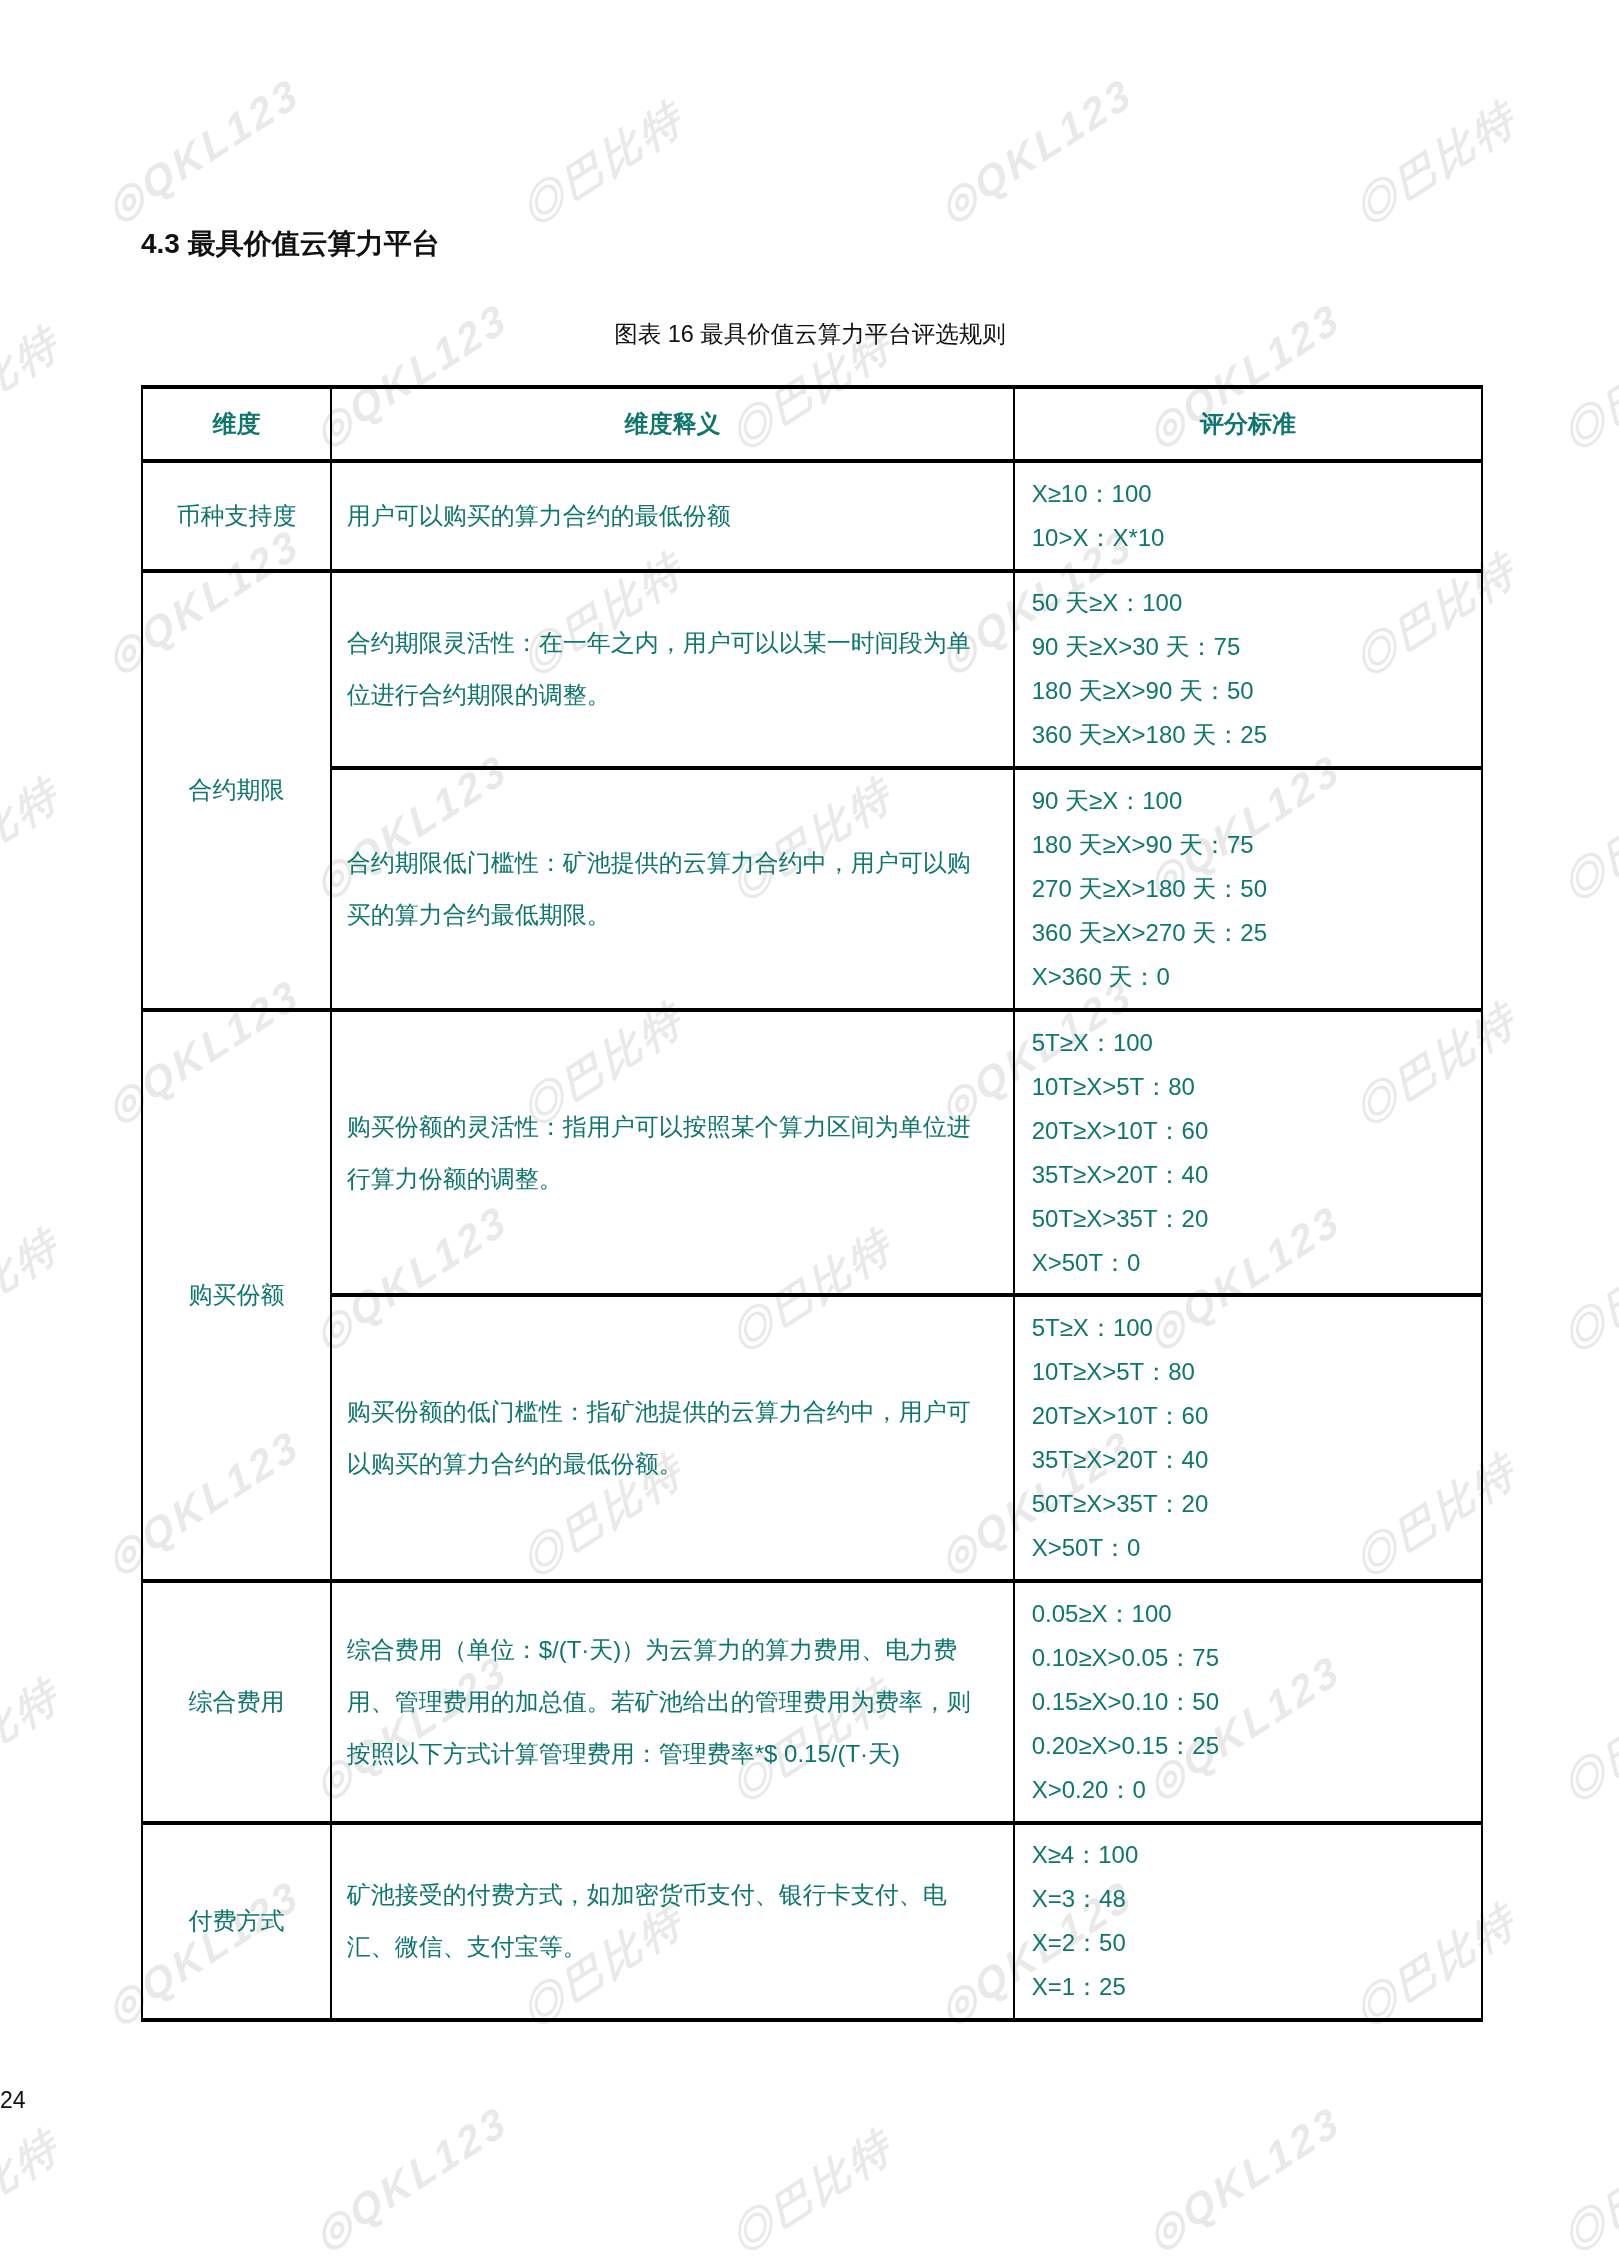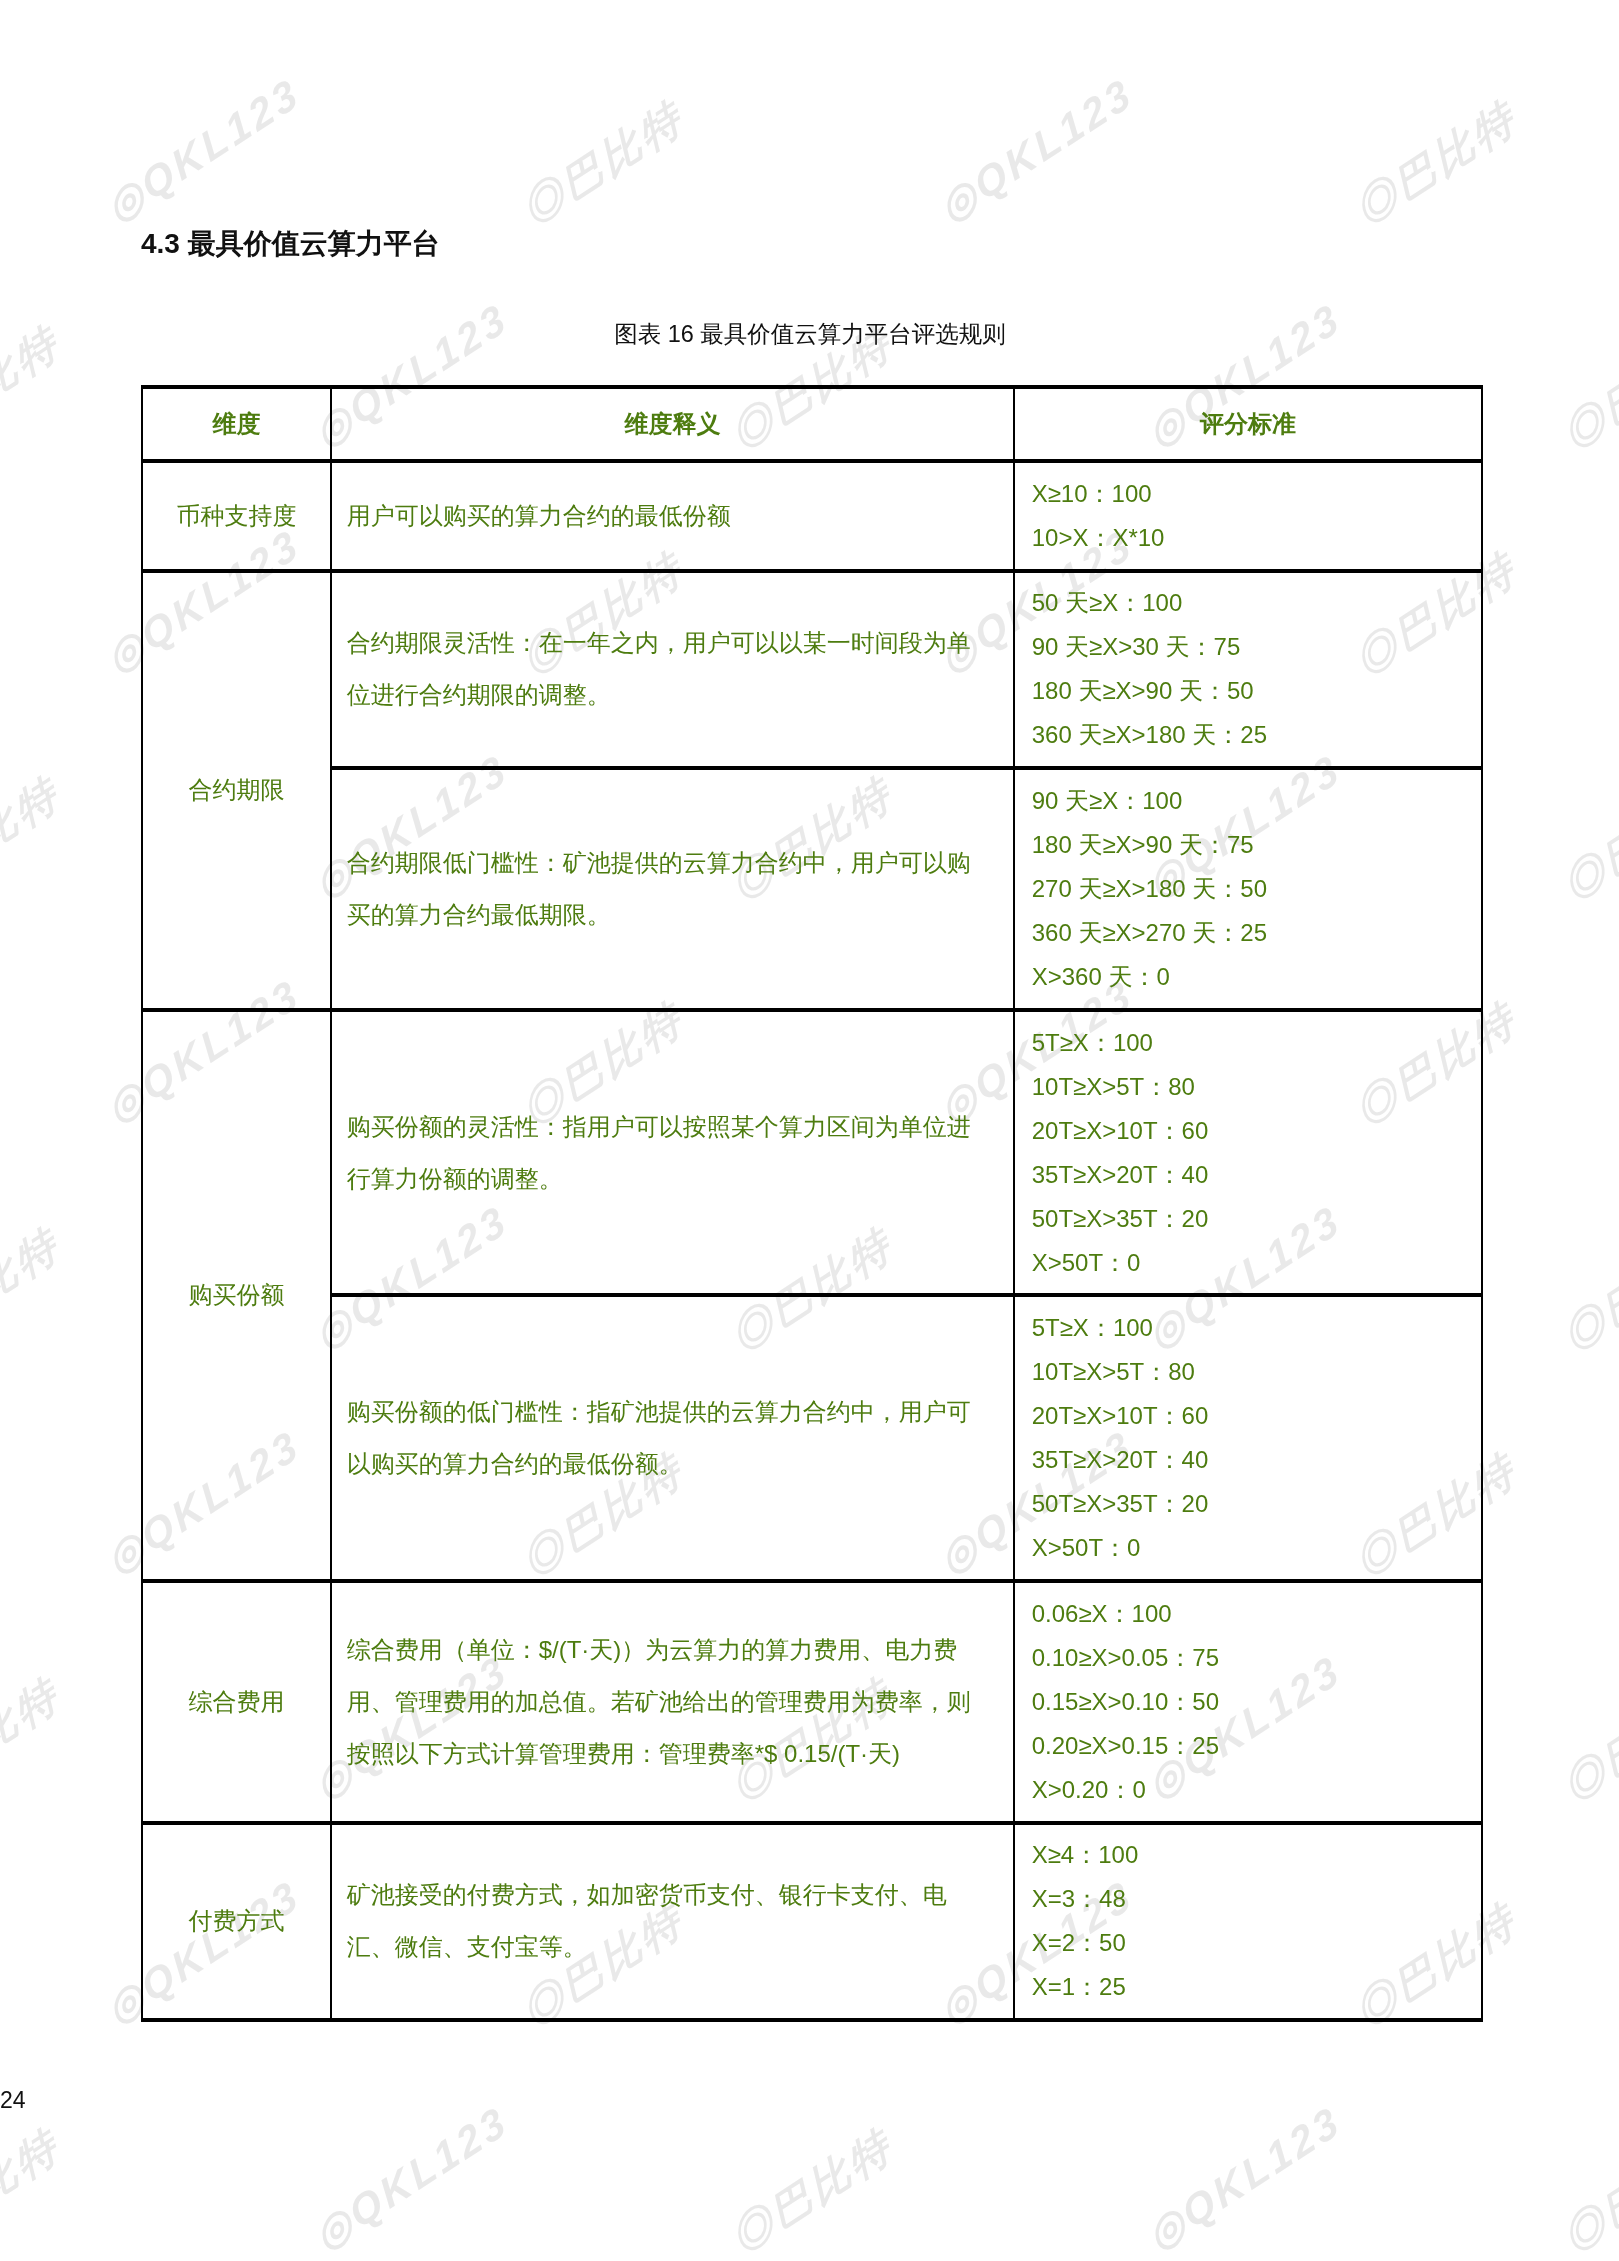--- a/index.html
+++ b/index.html
@@ -49,21 +49,21 @@
     font-size:23.5px; color:#111;
   }
 
   table.rules-table {
     position:absolute;
     left:141px; top:385px;
     width:1339px;
     border-collapse:collapse;
     table-layout:fixed;
     font-size:24px;
-    color:#4d7c0f;
+    color:#0f766e;
     background:transparent;
   }
   .rules-table th, .rules-table td {
     border:2px solid #000;
     border-top-width:4.4px;
     border-bottom-width:4.4px;
     vertical-align:middle;
     background:transparent;
     word-break:break-all;
   }
@@ -210,21 +210,21 @@
               <div class="score-line">20T≥X&gt;10T：60</div>
               <div class="score-line">35T≥X&gt;20T：40</div>
               <div class="score-line">50T≥X&gt;35T：20</div>
               <div class="score-line">X&gt;50T：0</div>
             </td>
           </tr>
           <tr>
             <td class="dim-cell" rowspan="1">综合费用</td>
             <td class="desc-cell">综合费用（单位：$/(T·天)）为云算力的算力费用、电力费用、管理费用的加总值。若矿池给出的管理费用为费率，则按照以下方式计算管理费用：管理费率*$ 0.15/(T·天)</td>
             <td class="scores-cell">
-              <div class="score-line">0.06≥X：100</div>
+              <div class="score-line">0.05≥X：100</div>
               <div class="score-line">0.10≥X&gt;0.05：75</div>
               <div class="score-line">0.15≥X&gt;0.10：50</div>
               <div class="score-line">0.20≥X&gt;0.15：25</div>
               <div class="score-line">X&gt;0.20：0</div>
             </td>
           </tr>
           <tr>
             <td class="dim-cell" rowspan="1">付费方式</td>
             <td class="desc-cell">矿池接受的付费方式，如加密货币支付、银行卡支付、电汇、微信、支付宝等。</td>
             <td class="scores-cell">

